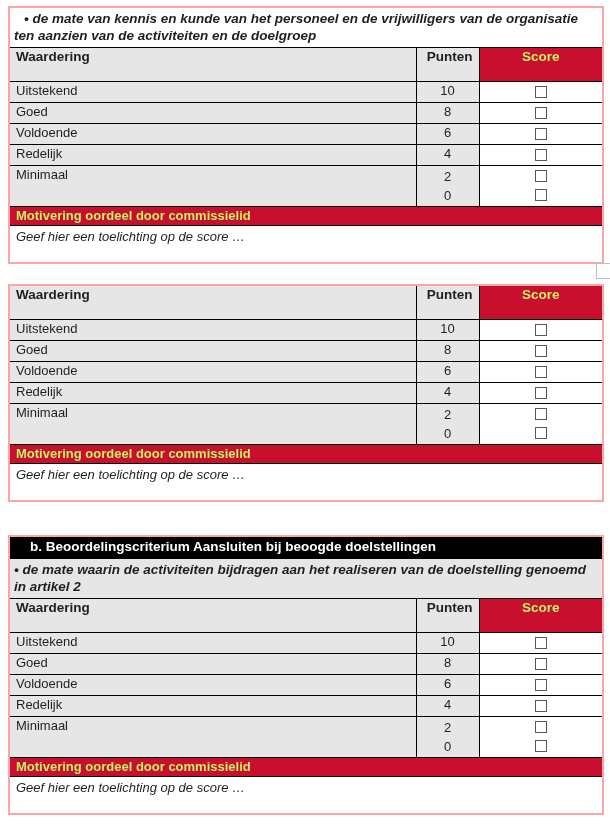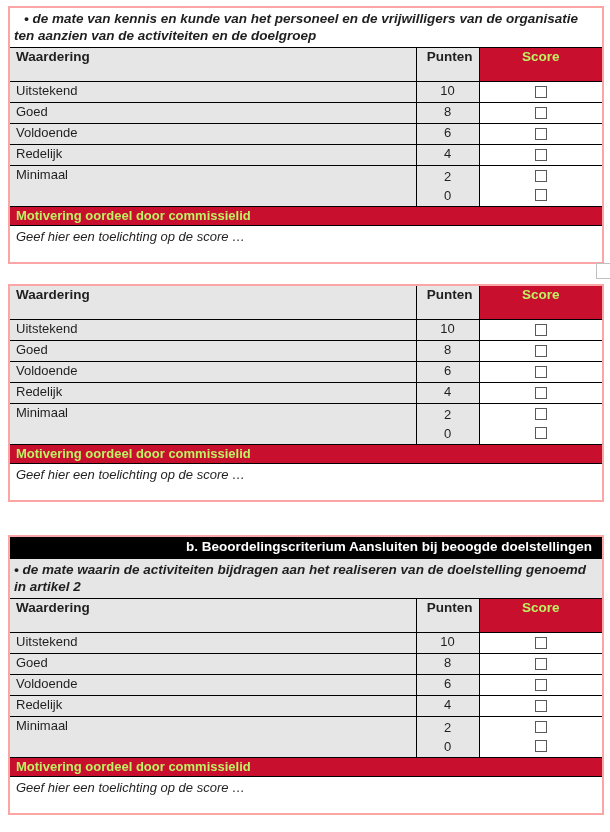--- a/index.html
+++ b/index.html
@@ -31,21 +31,21 @@
   }
   
   col.c-waardering { width: 407px; }
   col.c-punten    { width: 63px;  }
   col.c-score     { width: 124px; }
 
   
   tr.section-row td {
     background: #000000; color: #ffffff;
     font-weight: bold; font-size: 13.5px;
-    height: 17px; padding: 2px 10px; text-align: right;
+    height: 17px; padding: 2px 20px;
   }
   tr.criterion-row td {
     font-weight: bold; font-style: italic; font-size: 13.5px;
     padding: 2px 6px 3px 4px;
     line-height: 17px;
   }
   tr.criterion-row.white td { background: #ffffff; }
   tr.criterion-row.gray td  { background: #E6E6E6; }
   tr.criterion-row.indent td { text-indent: 10px; }
 

